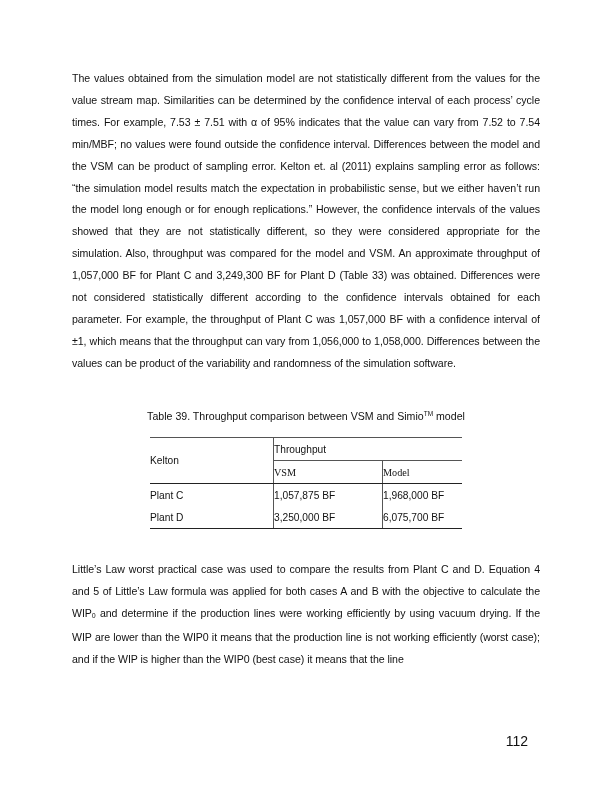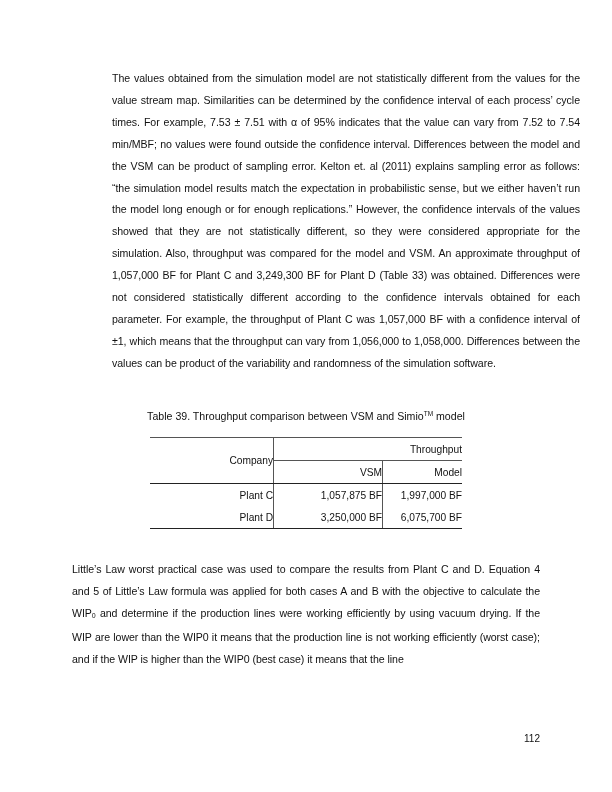--- a/index.html
+++ b/index.html
@@ -1,66 +1,66 @@
 <!DOCTYPE html>
 <html><head>
 <meta charset="utf-8">
 <style>
   html, body { margin: 0; padding: 0; background: #ffffff; }
   body { width: 612px; height: 792px; position: relative; overflow: hidden;
          font-family: "Liberation Sans", sans-serif; color: #111; }
-  .page { position: absolute; left: 72px; top: 68px; width: 468px; margin-left: 40px; }
+  .page { position: absolute; left: 72px; top: 68px; width: 468px; }
   .para { font-size: 10.6px; line-height: 21.9px; text-align: justify; margin: 0; letter-spacing: -0.05px; }
   .para + .para { margin-top: 8px; }
   .caption { position: absolute; left: 0; width: 612px; top: 410px; text-align: center; font-size: 10.6px; }
   .caption sup { font-size: 6.5px; vertical-align: 4px; }
   table.tp { position: absolute; left: 150px; top: 437px; width: 312px; border-collapse: collapse;
              font-size: 10.2px; }
-  table.tp td, table.tp th { padding: 0; text-align: right; font-weight: normal; }
+  table.tp td, table.tp th { padding: 0; text-align: left; font-weight: normal; }
   table.tp thead tr.r1 th { height: 22px; border-top: 1px solid #555; }
-  table.tp thead tr.r2 th { height: 22px; }
+  table.tp thead tr.r2 th { height: 22px; font-family: Liberation Serif, serif; }
   table.tp .c0 { width: 123px; border-right: 1px solid #555; }
   table.tp .c1 { width: 108px; border-right: 1px solid #555; }
   table.tp .span { border-bottom: 1px solid #555; }
   table.tp thead tr.r2 th { border-bottom: 1.5px solid #222; }
   table.tp thead tr.r1 th.c0 { border-bottom: 1.5px solid #222; }
   table.tp tbody td { height: 22px; }
   table.tp tbody tr:last-child td { border-bottom: 1.5px solid #222; }
   table.tp tbody td.co { font-weight: normal; }
   .p2 { position: absolute; left: 72px; top: 559px; width: 468px; }
-  .pagenum { position: absolute; right: 72px; top: 733px; font-size: 10px; }
+  .pagenum { position: absolute; right: 84px; top: 733px; font-size: 14px; }
   .sub { font-size: 7px; vertical-align: -1px; }
 </style>
 </head>
 <body>
 
 <div class="page">
   <p class="para">The values obtained from the simulation model are not statistically different from the values for the value stream map. Similarities can be determined by the confidence interval of each process’ cycle times. For example, 7.53 ± 7.51 with α of 95% indicates that the value can vary from 7.52 to 7.54 min/MBF; no values were found outside the confidence interval. Differences between the model and the VSM can be product of sampling error. Kelton et. al (2011) explains sampling error as follows: “the simulation model results match the expectation in probabilistic sense, but we either haven’t run the model long enough or for enough replications.” However, the confidence intervals of the values showed that they are not statistically different, so they were considered appropriate for the simulation.  Also, throughput was compared for the model and VSM. An approximate throughput of 1,057,000 BF for Plant C and 3,249,300 BF for Plant D (Table 33) was obtained. Differences were not considered statistically different according to the confidence intervals obtained for each parameter.  For example, the throughput of Plant C was 1,057,000 BF with a confidence interval of ±1, which means that the throughput can vary from 1,056,000 to 1,058,000. Differences between the values can be product of the variability and randomness of the simulation software.</p>
 </div>
 
 <div class="caption">
   <span>Table 39. Throughput comparison between VSM and Simio</span><sup>TM</sup><span> model</span>
 </div>
 
 <table class="tp">
   <thead>
     <tr class="r1">
-      <th class="c0" rowspan="2">Company</th>
+      <th class="c0" rowspan="2">Kelton</th>
       <th class="span" colspan="2">Throughput</th>
     </tr>
     <tr class="r2">
       <th class="c1">VSM</th>
       <th>Model</th>
     </tr>
   </thead>
   <tbody>
     <tr>
       <td class="c0 co">Plant C</td>
       <td class="c1">1,057,875 BF</td>
-      <td>1,997,000 BF</td>
+      <td>1,968,000 BF</td>
     </tr>
     <tr>
       <td class="c0 co">Plant D</td>
       <td class="c1">3,250,000 BF</td>
       <td>6,075,700 BF</td>
     </tr>
   </tbody>
 </table>
 
 <div class="p2">

